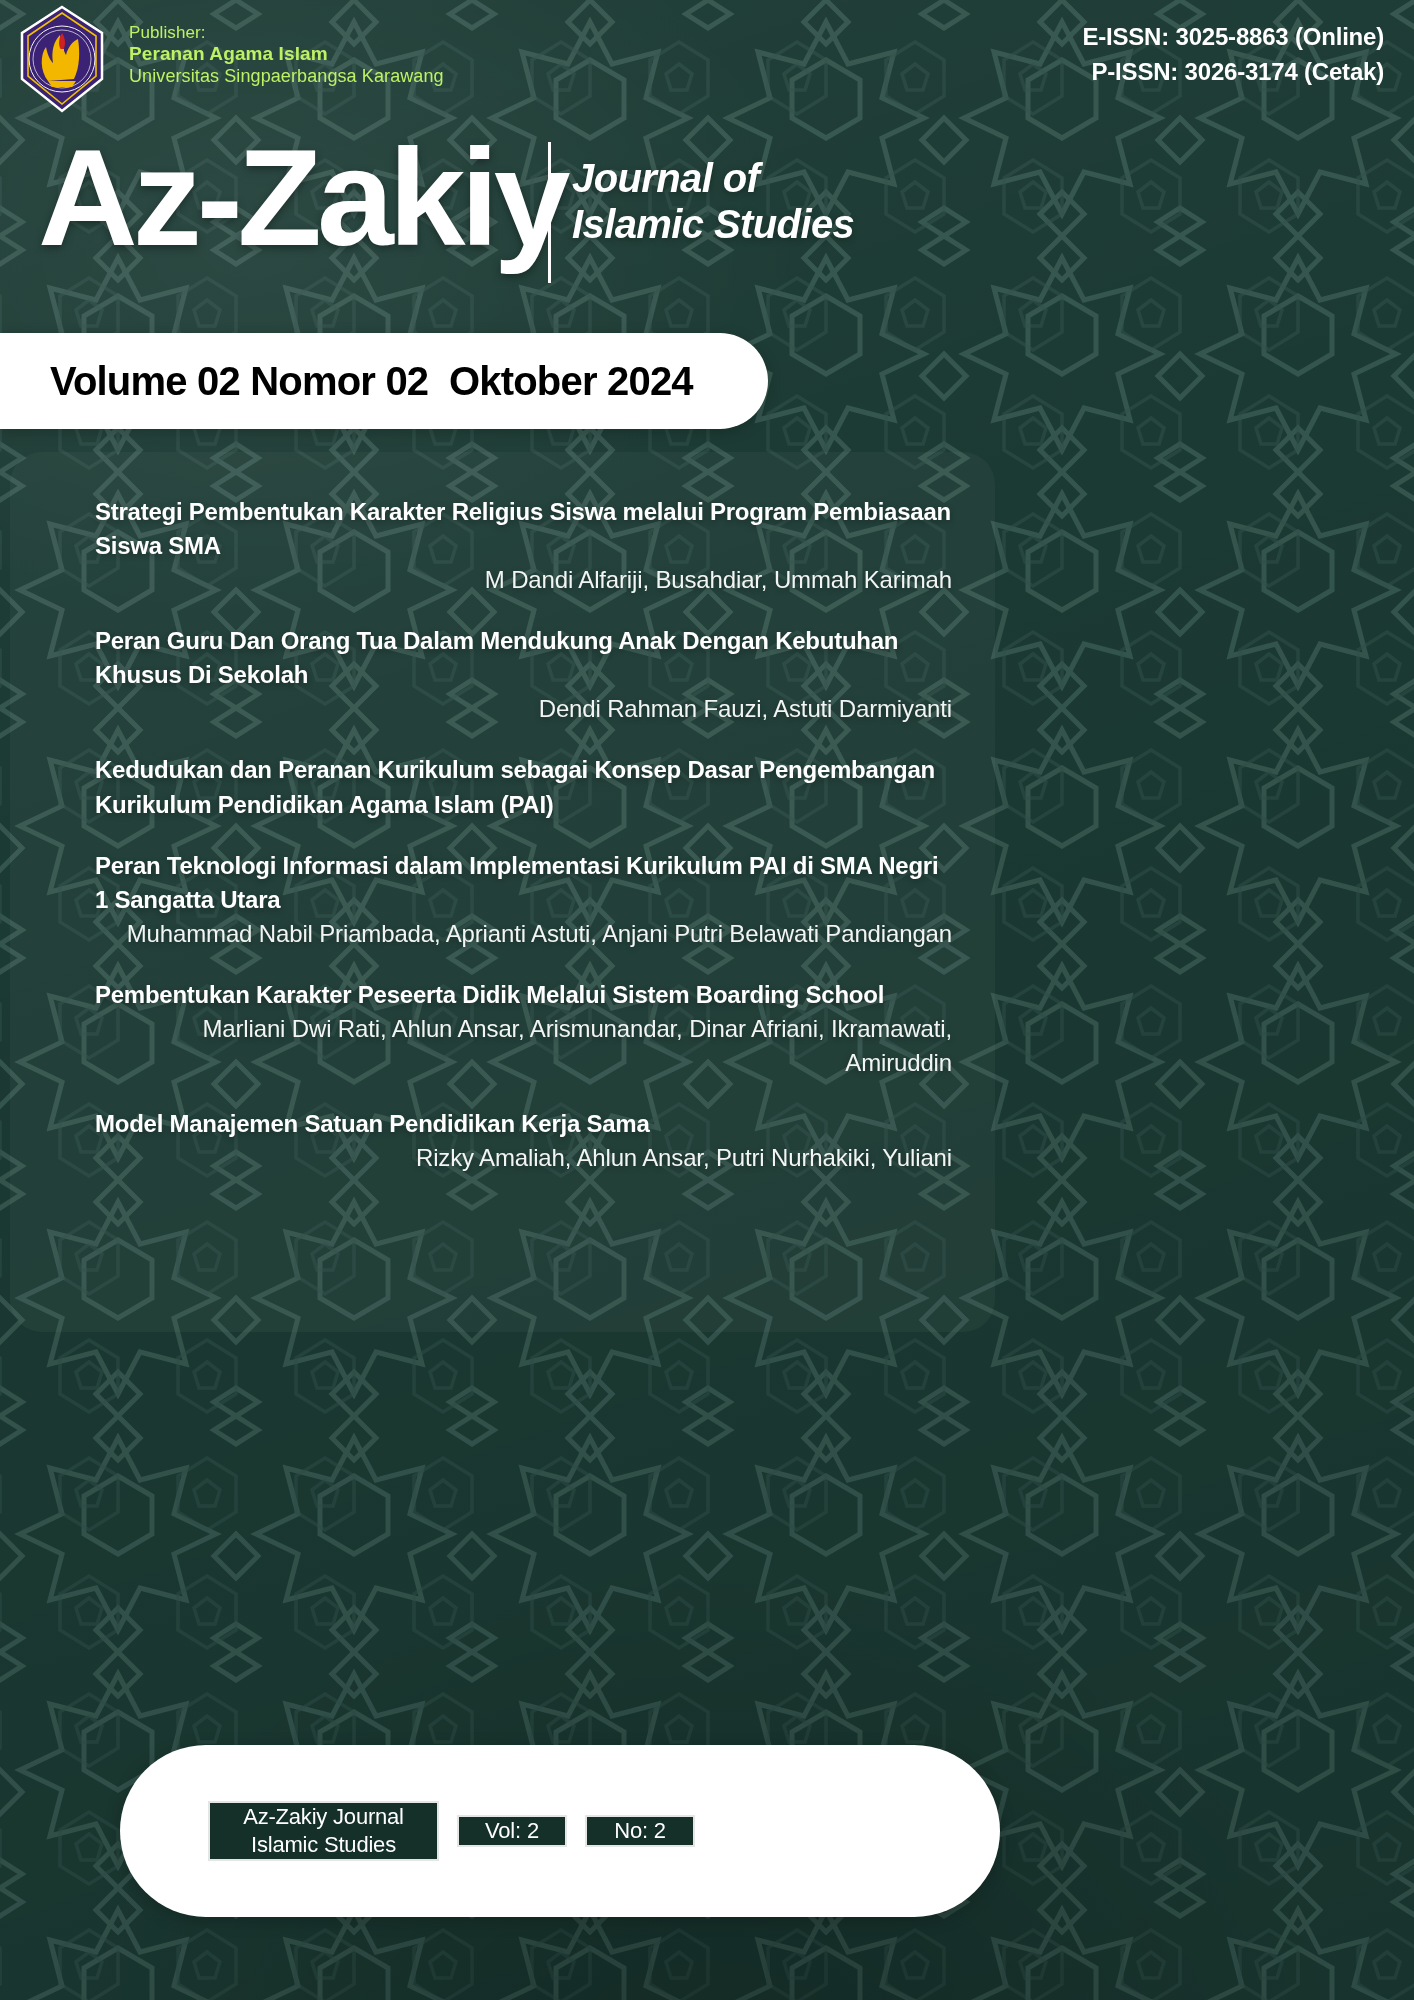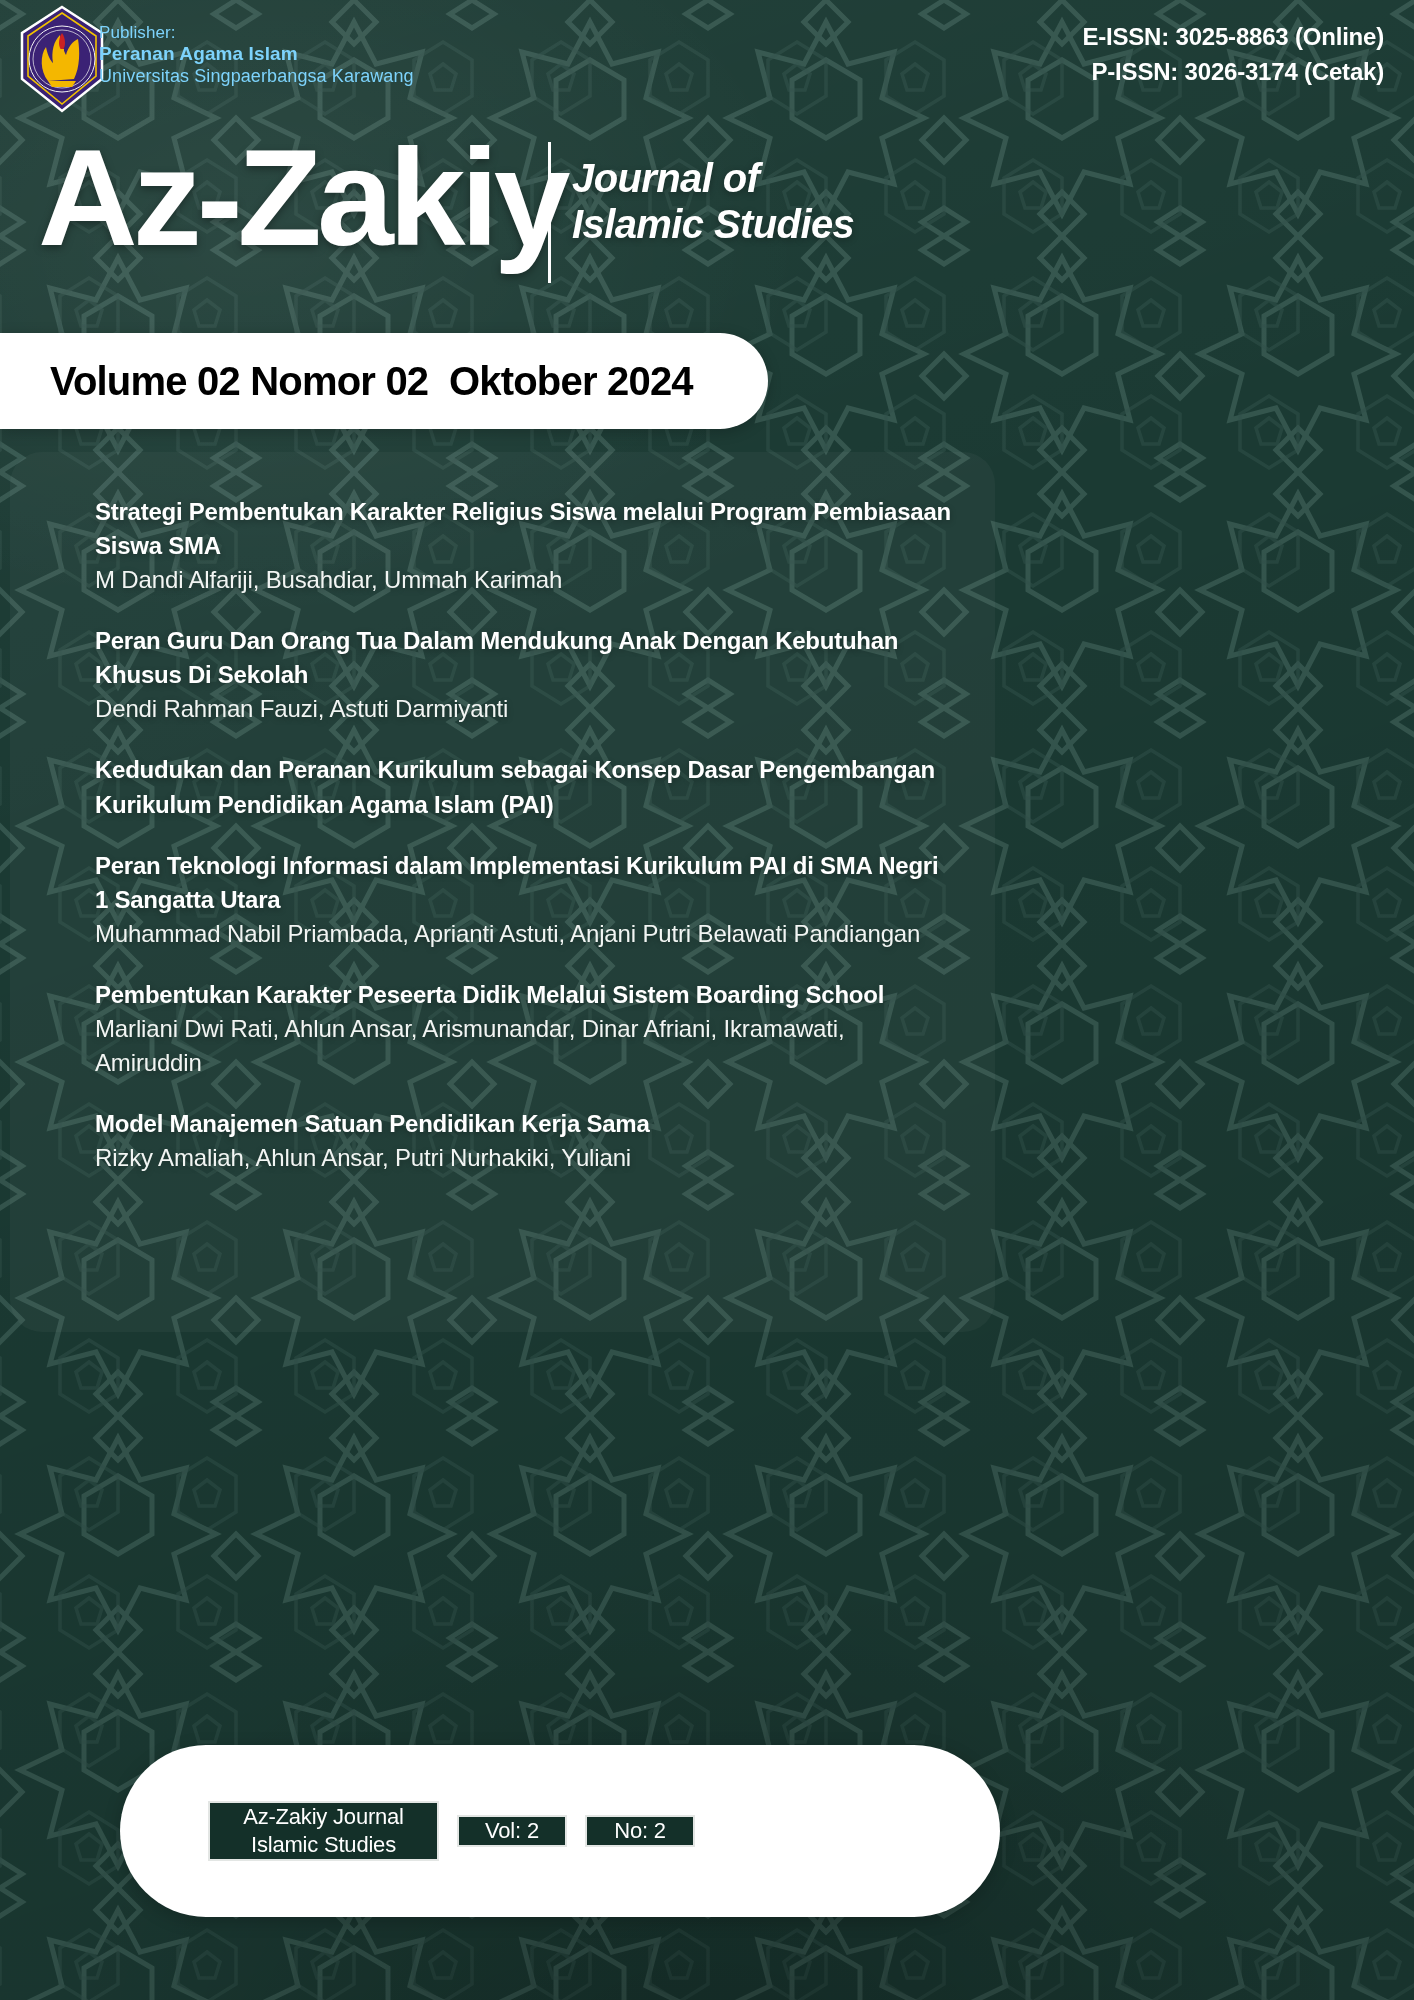--- a/index.html
+++ b/index.html
@@ -48,23 +48,23 @@
   }
   .logo-wrap {
     position: absolute;
     left: 18px;
     top: 5px;
     width: 88px;
     height: 108px;
   }
   .publisher-block {
     position: absolute;
-    left: 99px;
+    left: 129px;
     top: 23px;
-    color: #7dd3fc;
+    color: #bef264;
     line-height: 1.19;
   }
   .publisher-lead {
     font-size: 17px;
     font-weight: 400;
     letter-spacing: 0.1px;
   }
   .publisher-strong {
     font-size: 19px;
     font-weight: 700;
@@ -183,20 +183,21 @@
     letter-spacing: -0.25px;
     text-shadow: 0 2px 6px rgba(0,0,0,0.3);
   }
   .toc-authors {
     font-size: 24px;
     font-weight: 400;
     color: #f2f5f3;
     line-height: 1.42;
     letter-spacing: -0.15px;
     text-shadow: 0 2px 6px rgba(0,0,0,0.28);
+    text-align: right;
   }
 
   
   .footer-pill {
     position: absolute;
     left: 120px;
     top: 1745px;
     width: 880px;
     height: 172px;
     background: #ffffff;

